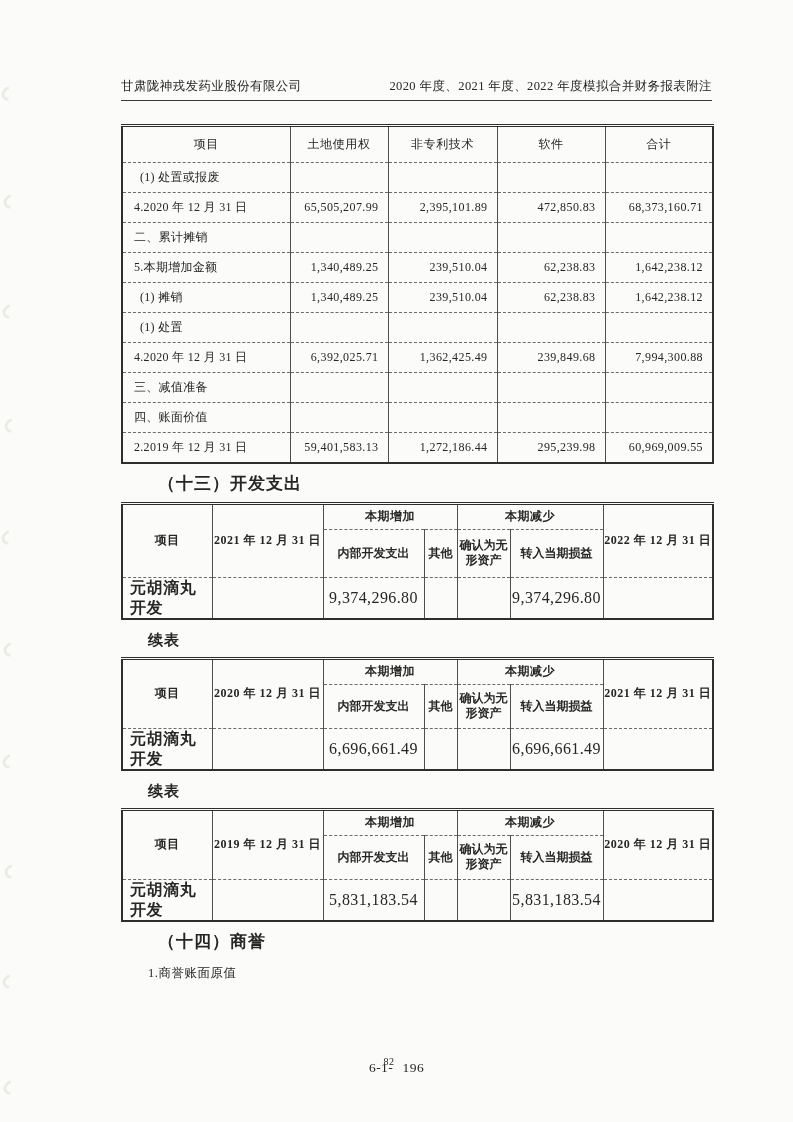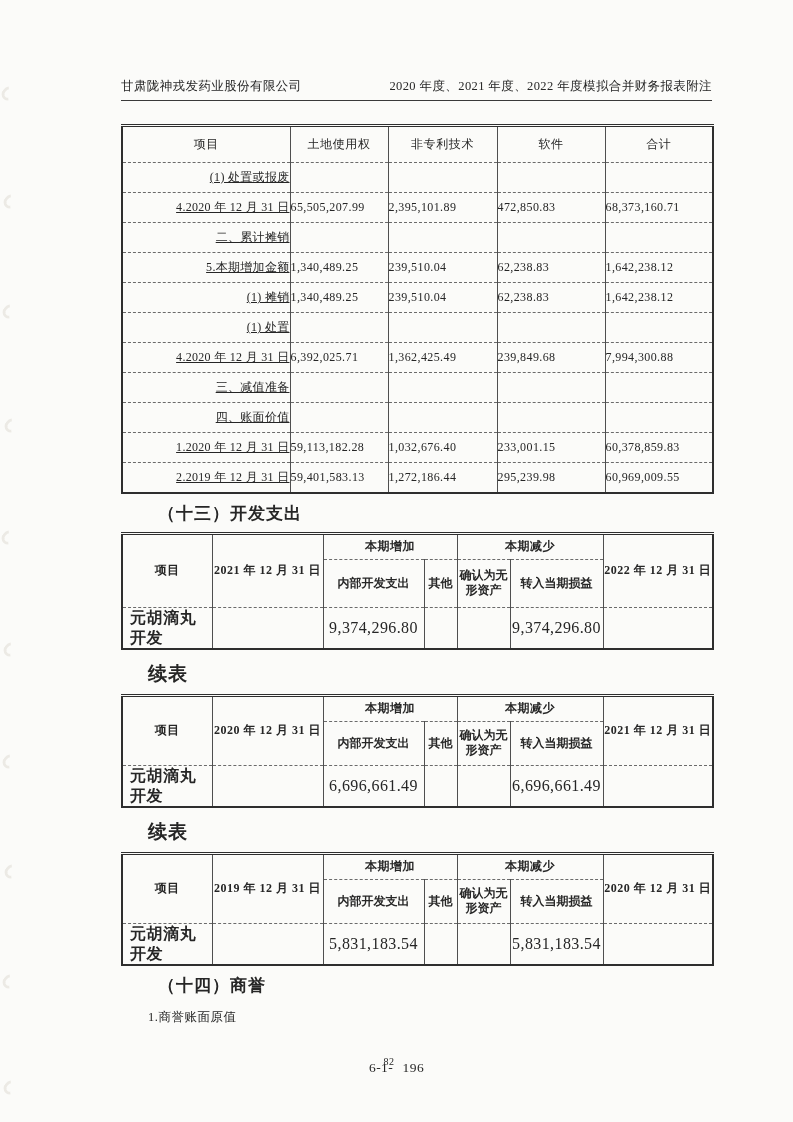--- a/index.html
+++ b/index.html
@@ -22,28 +22,28 @@
 
   
   table { border-collapse:collapse; table-layout:fixed; width:100%; }
   .main { margin-top:23px; border:2px solid #2e2e2e; border-top:3px double #2e2e2e; }
   .main th, .main td {
     border-left:1px solid #4f4f4f; border-top:1px dashed #6b6b6b;
     font-size:12px; overflow:hidden;
   }
   .main th { height:37px; font-weight:normal; text-align:center; letter-spacing:0.6px; }
   .main td { height:30px; }
-  .main td.lbl { text-align:right; padding-left:11px; letter-spacing:0.3px;text-decoration:underline; }
+  .main td.lbl { text-align:left; padding-left:11px; letter-spacing:0.3px; }
   .main td.lbl.ind { padding-left:17px; }
-  .main td.num { text-align:left; padding-right:9px; letter-spacing:0.4px; }
+  .main td.num { text-align:right; padding-right:9px; letter-spacing:0.4px; }
 
   
   .sec-heading { font-weight:bold; font-size:17px; margin:8px 0 0 37px; letter-spacing:1px; }
   .sub-item { font-size:12.5px; margin:12px 0 0 27px; letter-spacing:0.5px; }
-  .cont-label { font-weight:bold; font-size:19px; margin:11px 0 0 27px; letter-spacing:1px; }
+  .cont-label { font-weight:bold; font-size:15px; margin:11px 0 0 27px; letter-spacing:1px; }
 
   
   .dev { margin-top:7px; border:2px solid #2e2e2e; border-top:3px double #2e2e2e; }
   .dev td {
     border-left:1px solid #4f4f4f; border-top:1px dashed #6b6b6b;
     font-size:11.5px; text-align:center; vertical-align:middle;
     line-height:1.25; overflow:hidden;
   }
   .dev tr.g td { height:26px; font-weight:bold; font-size:12px; letter-spacing:0.5px; }
   .dev tr.s td { height:44px; font-weight:bold; font-size:12px; }
@@ -165,27 +165,20 @@
           <td class="num"></td>
           <td class="num"></td>
           <td class="num"></td>
         </tr>
         <tr>
           <td class="lbl">四、账面价值</td>
           <td class="num"></td>
           <td class="num"></td>
           <td class="num"></td>
           <td class="num"></td>
-        </tr>
-        <tr>
-          <td class="lbl">1.2020 年 12 月 31 日</td>
-          <td class="num">59,113,182.28</td>
-          <td class="num">1,032,676.40</td>
-          <td class="num">233,001.15</td>
-          <td class="num">60,378,859.83</td>
         </tr>
         <tr>
           <td class="lbl">2.2019 年 12 月 31 日</td>
           <td class="num">59,401,583.13</td>
           <td class="num">1,272,186.44</td>
           <td class="num">295,239.98</td>
           <td class="num">60,969,009.55</td>
         </tr>
       </tbody>
     </table>

